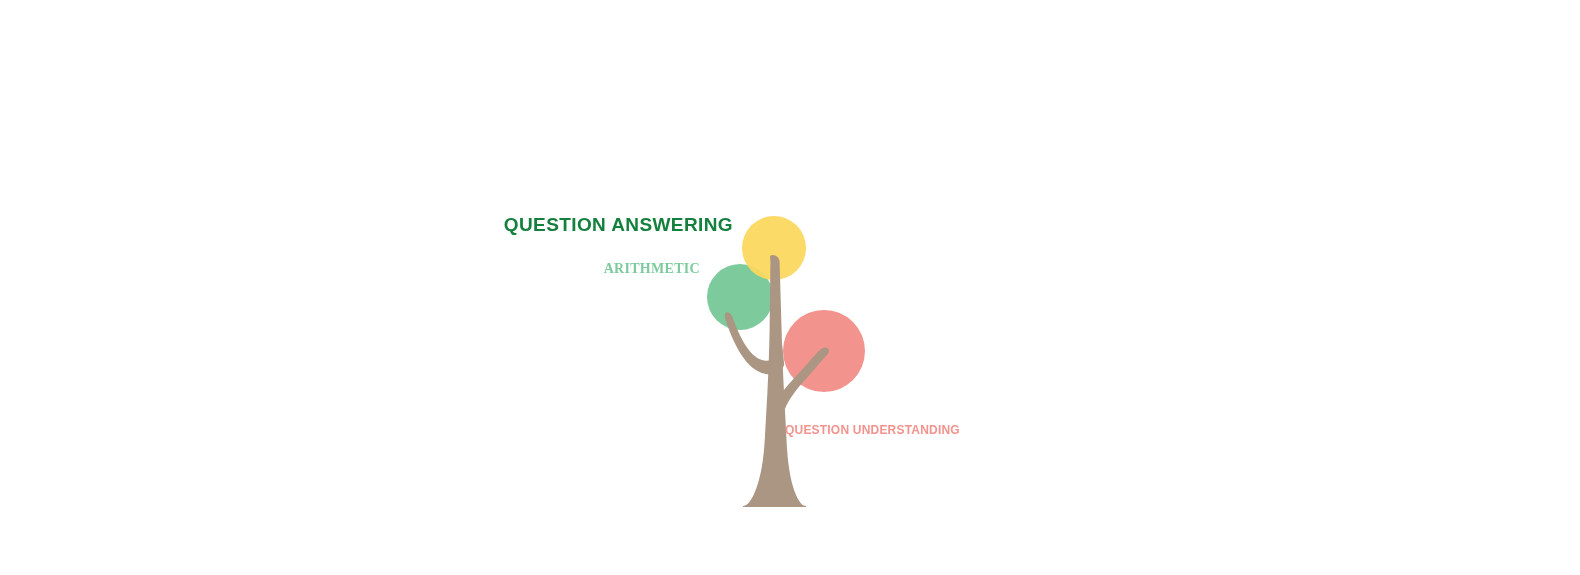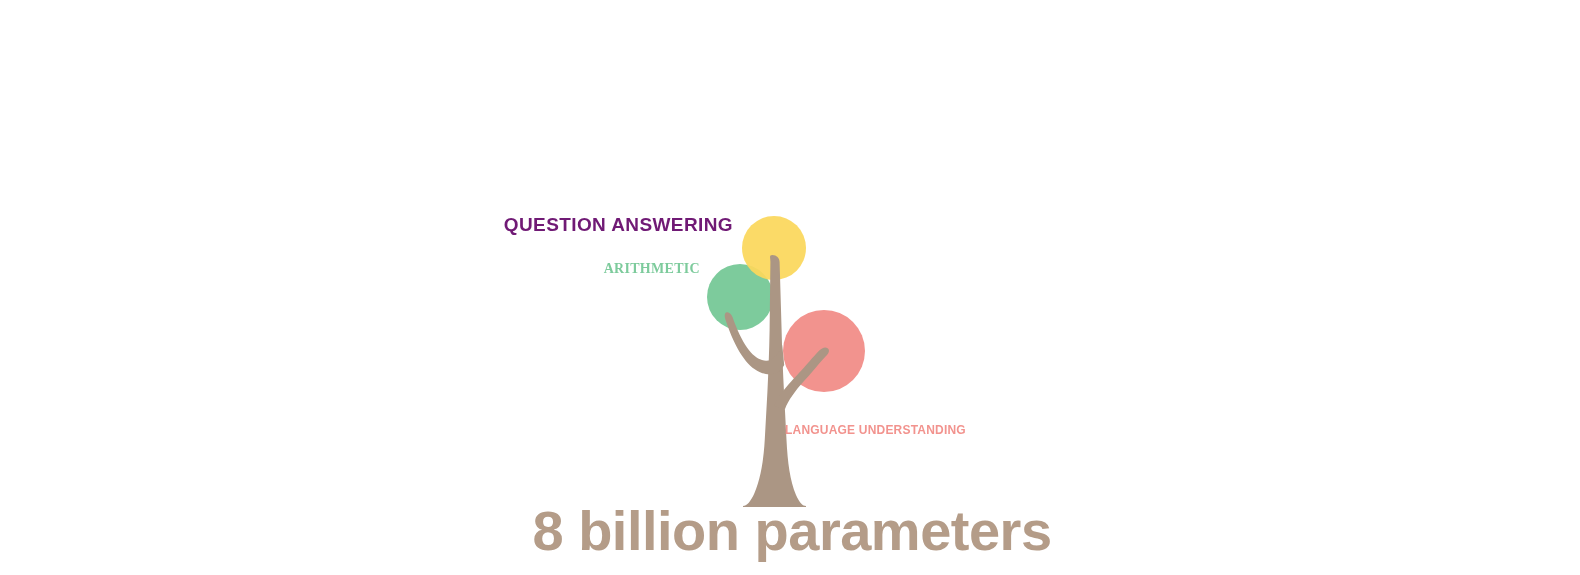--- a/index.html
+++ b/index.html
@@ -125,23 +125,20 @@
                C 821.4 360.8, 824.6 357.5, 827.0 355.0
                C 829.4 352.4, 829.6 349.6, 827.6 348.2
                C 825.2 346.5, 821.8 348.0, 819.0 350.8
                C 816.0 353.8, 812.4 358.0, 809.6 361.2
                C 805.0 366.5, 798.2 373.8, 791.6 381.0
                C 782.8 390.6, 776.8 399.0, 774.0 406.2
                Z"></path>
     </g>
   </svg>
 
-  <div class="label" id="label-question-answering" style="color:#701a75">QUESTION ANSWERING</div>
+  <div class="label" id="label-question-answering" style="color:#15803d">QUESTION ANSWERING</div>
 
   <div class="label" id="label-arithmetic" style="color:#7dcb9c">ARITHMETIC</div>
 
-  <div class="label" id="label-language-understanding" style="color:#f2938e">LANGUAGE UNDERSTANDING</div>
+  <div class="label" id="label-language-understanding" style="color:#f2938e">QUESTION UNDERSTANDING</div>
 
-  <div id="page-title" style="color:#b49c88">
-    <span>8 billion parameters</span>
-  </div>
 
 </div>
 
 </body></html>

